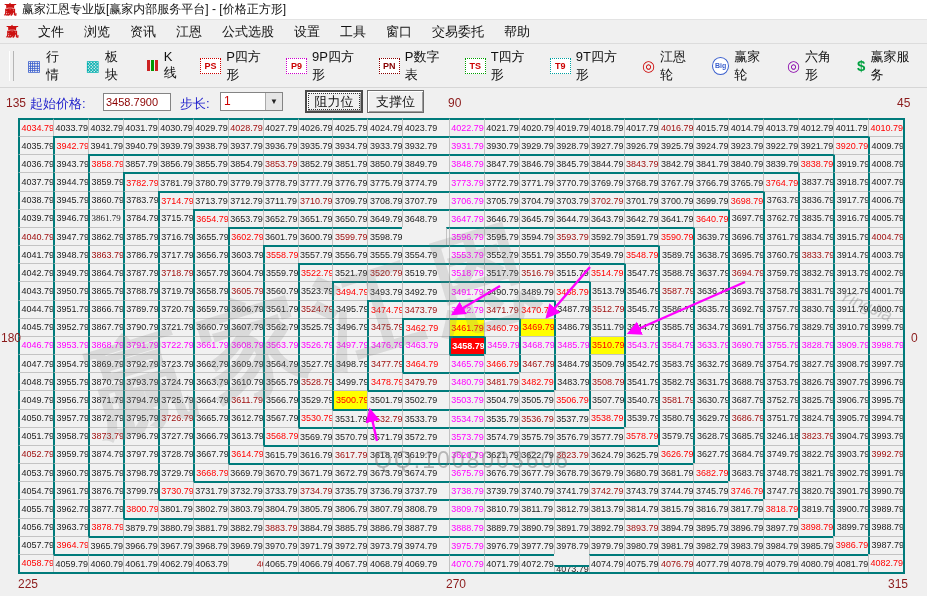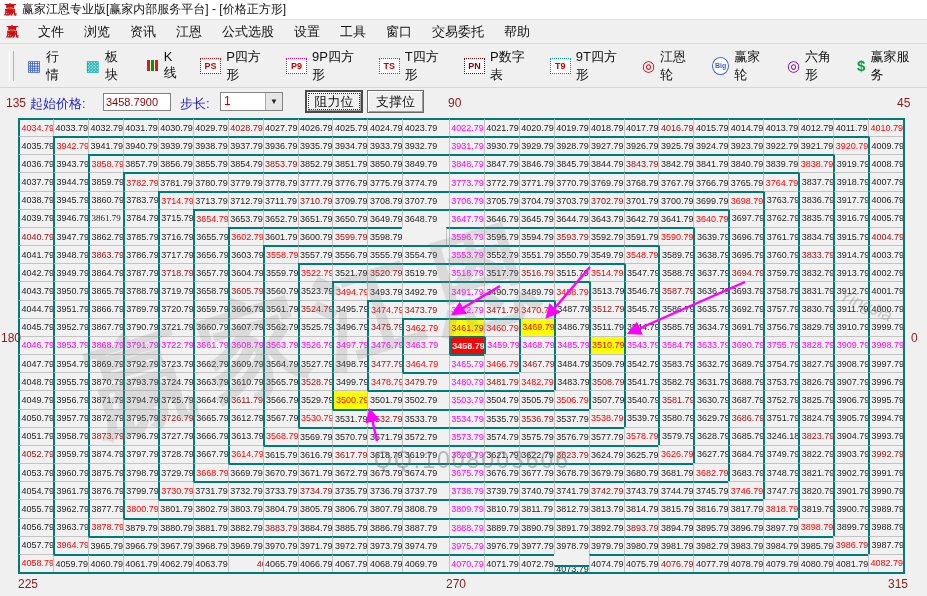--- a/index.html
+++ b/index.html
@@ -113,26 +113,26 @@
       </span>
       <span class="tb-item">
         <span class="tb-badge" style="border: 1px dotted rgb(204, 0, 0); color: rgb(204, 0, 0);">PS</span>
         <span class="tb-label">P四方形</span>
       </span>
       <span class="tb-item">
         <span class="tb-badge" style="border: 1px dotted rgb(204, 0, 204); color: rgb(204, 0, 0);">P9</span>
         <span class="tb-label">9P四方形</span>
       </span>
       <span class="tb-item">
+        <span class="tb-badge" style="border: 1px dotted rgb(136, 0, 0); color: rgb(136, 0, 0);">PN</span>
+        <span class="tb-label">P数字表</span>
+      </span>
+      <span class="tb-item">
         <span class="tb-badge" style="border: 1px dotted rgb(0, 160, 0); color: rgb(204, 0, 0);">TS</span>
         <span class="tb-label">T四方形</span>
-      </span>
-      <span class="tb-item">
-        <span class="tb-badge" style="border: 1px dotted rgb(136, 0, 0); color: rgb(136, 0, 0);">PN</span>
-        <span class="tb-label">P数字表</span>
       </span>
       <span class="tb-item">
         <span class="tb-badge" style="border: 1px dotted rgb(0, 160, 160); color: rgb(204, 0, 0);">T9</span>
         <span class="tb-label">9T四方形</span>
       </span>
       <span class="tb-item">
         <span class="tb-glyph" style="color: rgb(204, 0, 0);">◎</span>
         <span class="tb-label">江恩轮</span>
       </span>
       <span class="tb-item">

